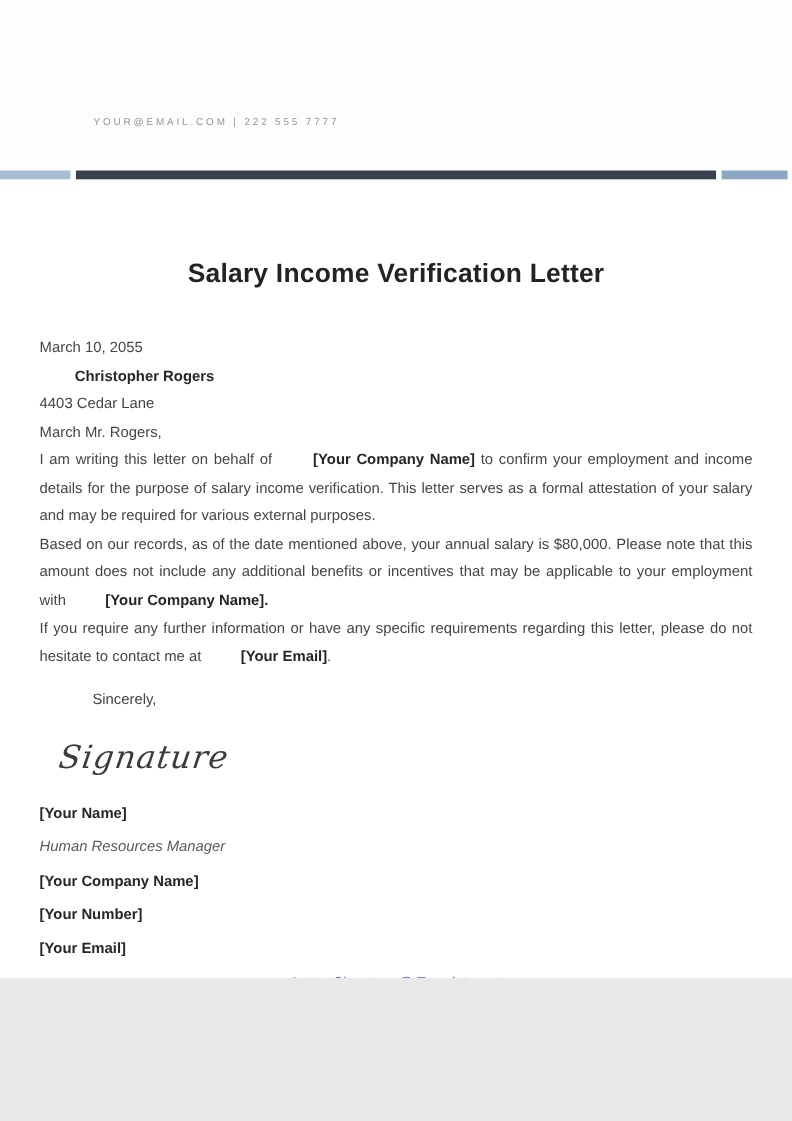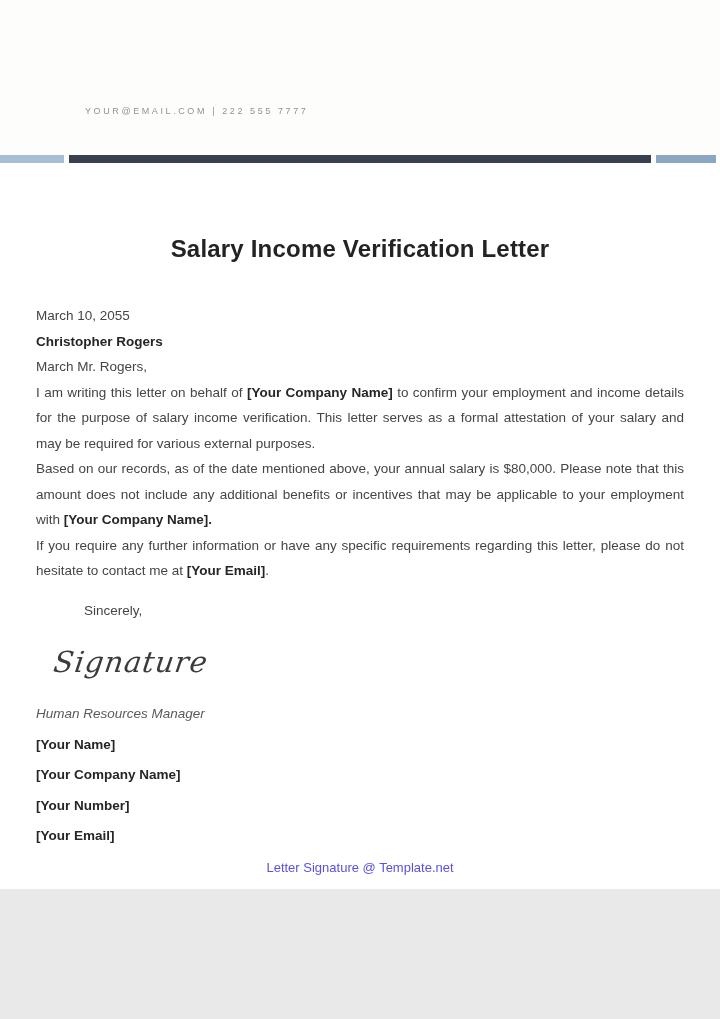--- a/index.html
+++ b/index.html
@@ -59,21 +59,21 @@
     color:#232323;
     letter-spacing:.2px;
   }
   .body-text{
     margin-top:40px;
     font-size:13.5px;
     line-height:25.5px;
     color:var(--body-text);
   }
   .line{white-space:pre-wrap;}
-  .line.bold, .ph{font-weight:bold;color:var(--bold-text);}
+  .line.bold, .ph{font-weight:bold;color:var(--bold-text);margin-left:32px;}
   .para{text-align:justify;}
   .closing{margin-top:14px;margin-left:48px;}
   .signature-script{
     margin-top:22px;
     margin-left:18px;
     font-family:"DejaVu Serif","Liberation Serif",serif;
     font-style:italic;
     font-size:29px;
     color:#3c3c3c;
     letter-spacing:1px;
@@ -112,38 +112,39 @@
     <span class="seg-left"></span><span class="seg-gap"></span><span class="seg-mid"></span><span class="seg-gap"></span><span class="seg-right"></span>
   </div>
 
   <main class="letter">
 
     <h1 class="doc-title">Salary Income Verification Letter</h1>
 
     <div class="body-text">
       <div class="line">March 10, 2055</div>
       <div class="line bold">Christopher Rogers</div>
+      <div class="line">4403 Cedar Lane</div>
       <div class="line">March Mr. Rogers,</div>
 
       <p class="para"><span>I am writing this letter on behalf of </span><span class="ph">[Your Company Name]</span><span> to confirm your employment and income details for the purpose of salary income verification. This letter serves as a formal attestation of your salary and may be required for various external purposes.</span></p>
 
       <p class="para"><span>Based on our records, as of the date mentioned above, your annual salary is $80,000. Please note that this amount does not include any additional benefits or incentives that may be applicable to your employment with </span><span class="ph">[Your Company Name].</span></p>
 
       <p class="para"><span>If you require any further information or have any specific requirements regarding this letter, please do not hesitate to contact me at </span><span class="ph">[Your Email]</span><span>.</span></p>
 
       <div class="line closing">Sincerely,</div>
     </div>
 
     <div>
       <span class="signature-script">Signature</span>
     </div>
 
     <div class="signer-block">
+      <div class="row signer-name">[Your Name]</div>
       <div class="row signer-title">Human Resources Manager</div>
-      <div class="row signer-name">[Your Name]</div>
       <div class="row signer-company">[Your Company Name]</div>
       <div class="row signer-number">[Your Number]</div>
       <div class="row signer-email">[Your Email]</div>
     </div>
 
     <div class="footer">
       <a>Letter Signature @ Template.net</a>
     </div>
 
   </main>

